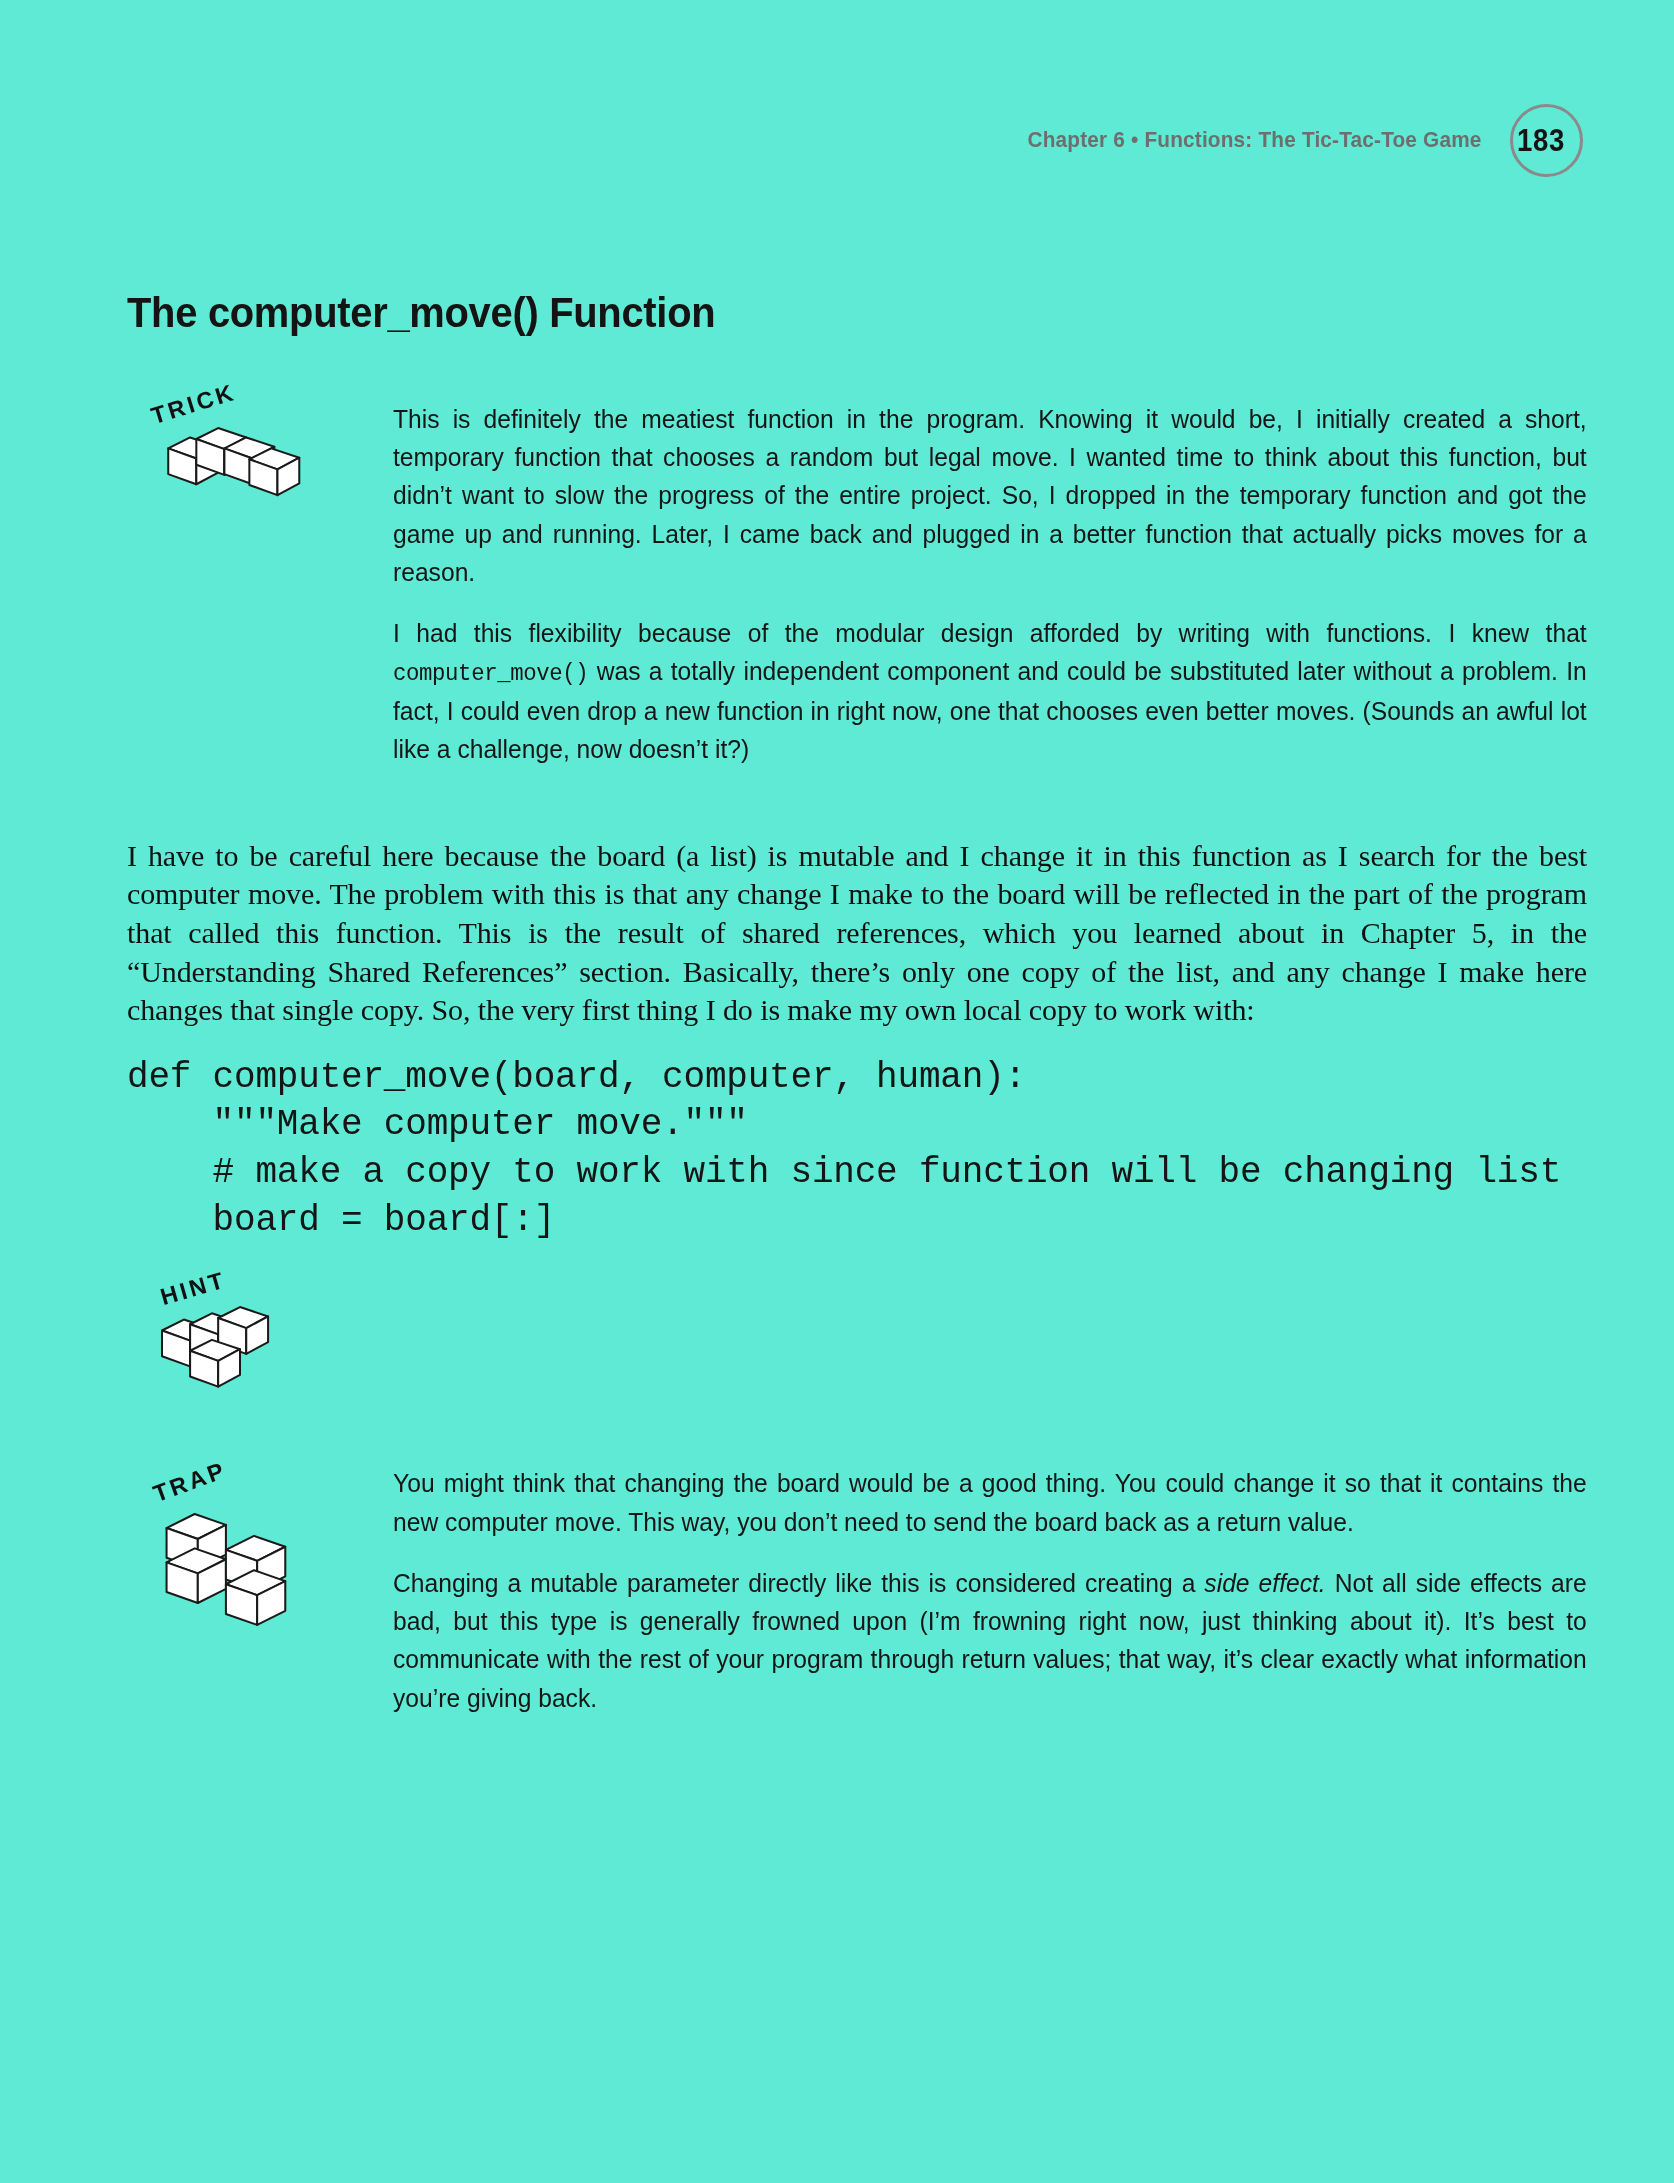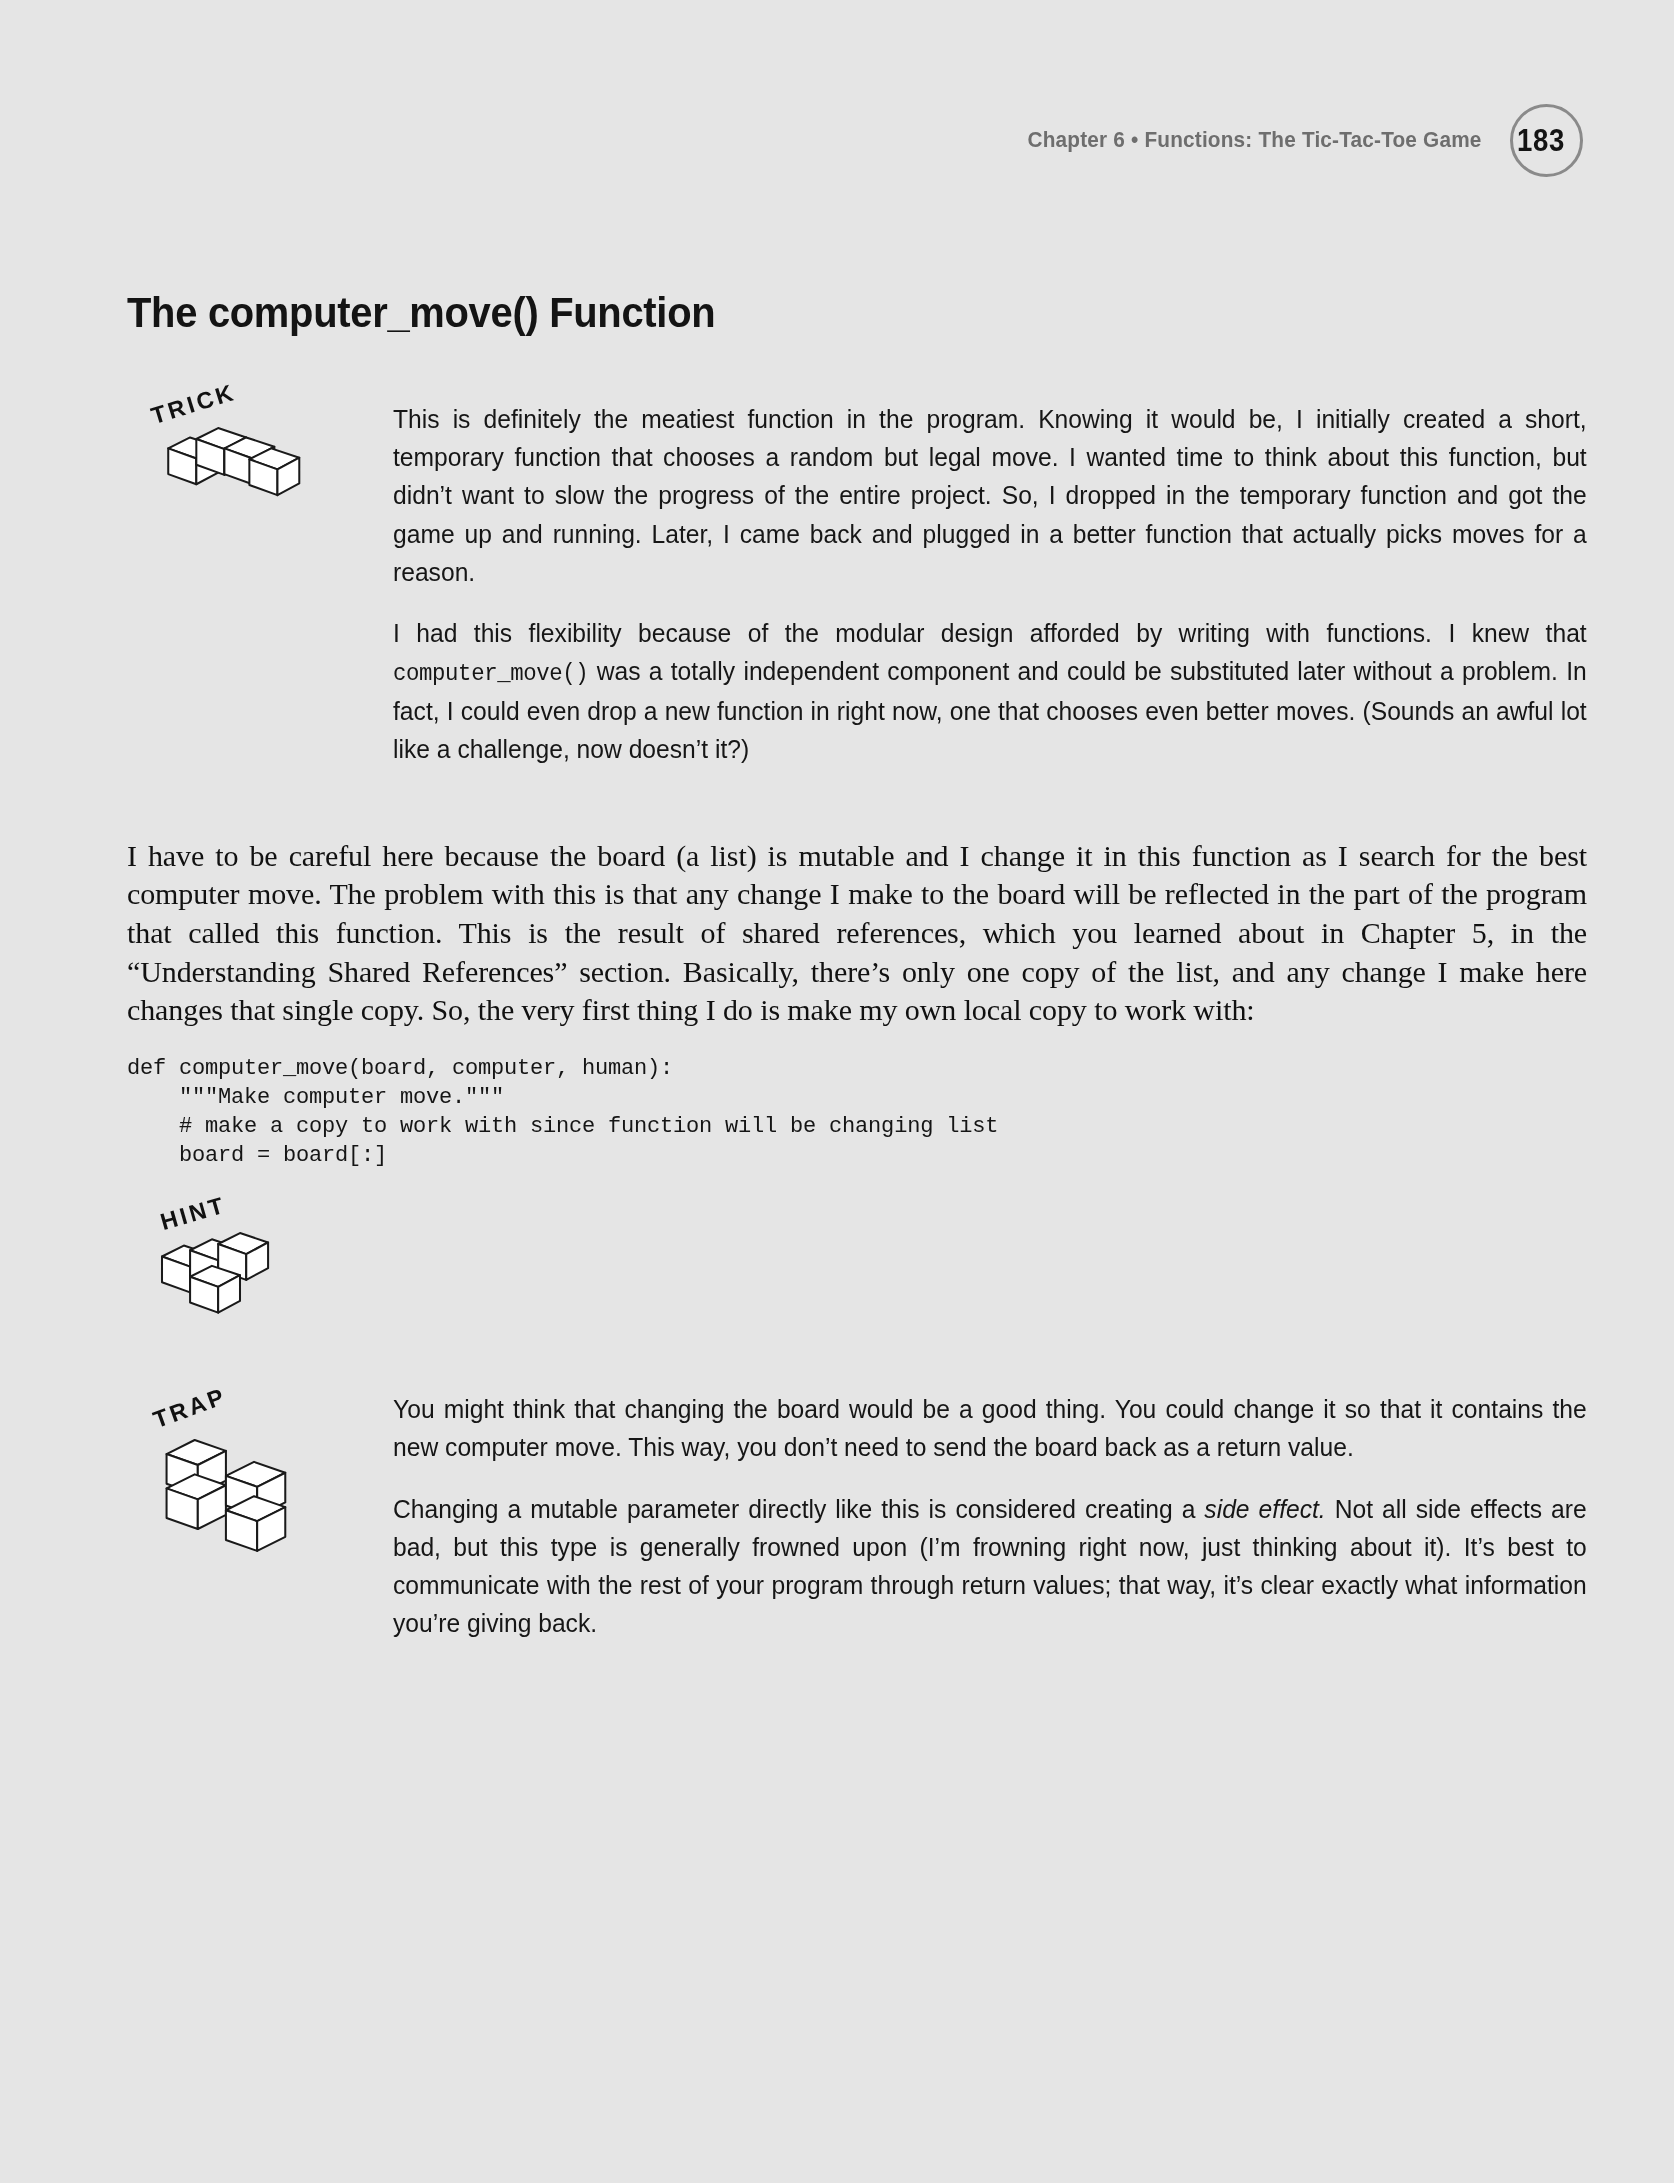--- a/index.html
+++ b/index.html
@@ -12,21 +12,21 @@
     height: 2183px;
     position: relative;
     font-family: "Liberation Serif", serif;
     color: #1a1a1a;
     -webkit-font-smoothing: antialiased;
   }
 
   .page {
     position: absolute;
     inset: 0;
-    background: #e5e5e5;
+    background: #5eead4;
   }
 
   
   .running-head {
     position: absolute;
     top: 109px;
     left: 117px;
     right: 92px;
     height: 62px;
     display: flex;
@@ -146,21 +146,21 @@
     color: #111;
     white-space: nowrap;
     transform-origin: left bottom;
   }
 
   .icon-svg { position: absolute; left: 0; top: 0; overflow: visible; }
 
   
   pre.code-block {
     font-family: "Liberation Mono", monospace;
-    font-size: 22px;
+    font-size: 36px;
     line-height: 1.33;
     margin: 23.4px 0 0 0;
     color: #151515;
     white-space: pre;
     letter-spacing: -0.2px;
   }
 
   .spacer-lg { height: 45px; }
   .spacer-md { height: 34px; }
   .spacer-sm { height: 23.4px; }

